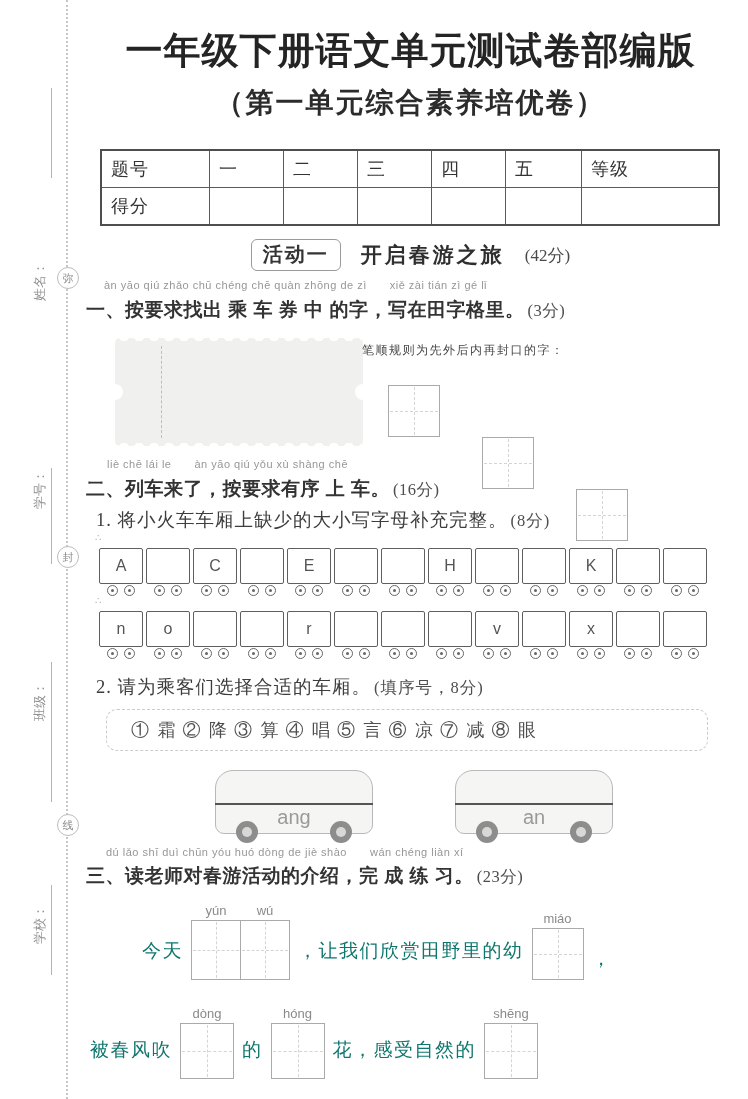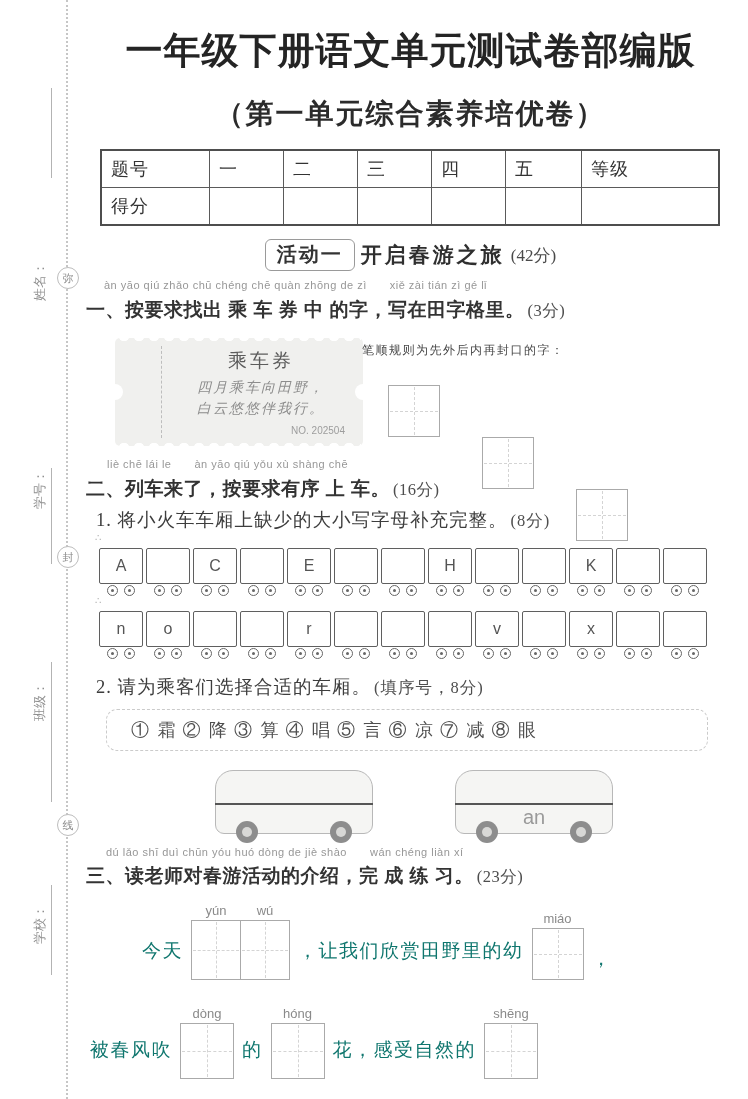--- a/index.html
+++ b/index.html
@@ -13,33 +13,33 @@
               display:flex;align-items:baseline;gap:4px;}
   .seal-line{position:absolute;left:51px;width:0;border-left:1px solid #b3b3b3;}
   .seal-circle{position:absolute;width:20px;height:20px;border:1px solid #bdbdbd;border-radius:50%;
                background:#fff;display:flex;align-items:center;justify-content:center;
                font-size:11px;color:#8a8a8a;}
 
   
   .page-title{left:88px;top:26px;width:645px;text-align:center;font-size:37px;font-weight:700;
               color:#242424;letter-spacing:1px;}
   .page-subtitle{left:88px;top:84px;width:645px;text-align:center;font-size:28px;font-weight:700;
-                 color:#2b2b2b;letter-spacing:2px;margin-top:11px;}
+                 color:#2b2b2b;letter-spacing:2px;}
 
   
   .score-table{left:100px;top:149px;width:616px;display:grid;
                grid-template-columns:108px 74px 74px 74px 74px 76px 1fr;
                border:2px solid #4e4e4e;background:#fff;}
   .st-cell{height:36px;border-right:1px solid #5a5a5a;border-bottom:1px solid #5a5a5a;
            font-size:18px;color:#333;display:flex;align-items:center;padding-left:9px;letter-spacing:1px;}
   .st-cell:nth-child(7n){border-right:none;}
   .st-cell:nth-child(n+8){border-bottom:none;}
 
   
-  .activity{left:88px;top:239px;width:645px;display:flex;justify-content:center;align-items:center;gap:6px;}
+  .activity{left:88px;top:239px;width:645px;display:flex;justify-content:center;align-items:center;gap:20px;}
   .activity-badge{border:1.5px solid #9a9a9a;border-radius:6px;padding:1px 11px 2px;
                   font-weight:700;font-size:20px;color:#333;letter-spacing:2px;}
   .activity-title{font-weight:700;font-size:21px;color:#2f2f2f;letter-spacing:3px;
                   font-family:"Liberation Sans","DejaVu Sans",sans-serif;}
   .activity-pts{font-size:17px;color:#4a4a4a;}
 
   
   .py-line{font-family:"Liberation Sans","DejaVu Sans",sans-serif;font-size:11px;color:#979797;
            letter-spacing:0.5px;margin-bottom:1px;}
   .q-main{font-family:"Liberation Sans","DejaVu Sans",sans-serif;font-weight:700;font-size:19px;
@@ -180,28 +180,20 @@
 <div class="abs q-main" style="left:86px;top:297px;">
   <span>一、按要求找出 乘 车 券 中 的字，写在田字格里。</span><span class="pts">(3分)</span>
 </div>
 
 <div class="abs ticket">
   <div class="ticket-edge top"></div>
   <div class="ticket-edge bottom"></div>
   <div class="ticket-notch left"></div>
   <div class="ticket-notch right"></div>
   <div class="ticket-sep"></div>
-  <div class="ticket-body">
-    <div class="ticket-title">乘车券</div>
-    <div class="ticket-poem">
-      <div>四月乘车向田野，</div>
-      <div>白云悠悠伴我行。</div>
-    </div>
-    <div class="ticket-serial">NO. 202504</div>
-  </div>
 </div>
 
 <div class="abs hint-text">笔顺规则为先外后内再封口的字：</div>
 <div class="abs tzg single" style="left:388px;top:385px;"></div>
 <div class="abs tzg single" style="left:482px;top:385px;"></div>
 <div class="abs tzg single" style="left:576px;top:385px;"></div>
 
 <div class="abs" style="left:107px;top:457px;">
   <div class="py-line">liè chē lái le　　àn yāo qiú yǒu xù shàng chē</div>
 </div>
@@ -412,20 +404,21 @@
     <span class="opt">③ 算</span>
     <span class="opt">④ 唱</span>
     <span class="opt">⑤ 言</span>
     <span class="opt">⑥ 凉</span>
     <span class="opt">⑦ 减</span>
     <span class="opt">⑧ 眼</span>
   </div>
 
 <div class="bus" style="left:215px;top:770px;">
   <div class="bus-line"></div>
+  <div class="bus-label">ang</div>
   <div class="bus-wheel left"></div>
   <div class="bus-wheel right"></div>
 </div>
 <div class="bus" style="left:455px;top:770px;">
   <div class="bus-line"></div>
   <div class="bus-label">an</div>
   <div class="bus-wheel left"></div>
   <div class="bus-wheel right"></div>
 </div>
 

